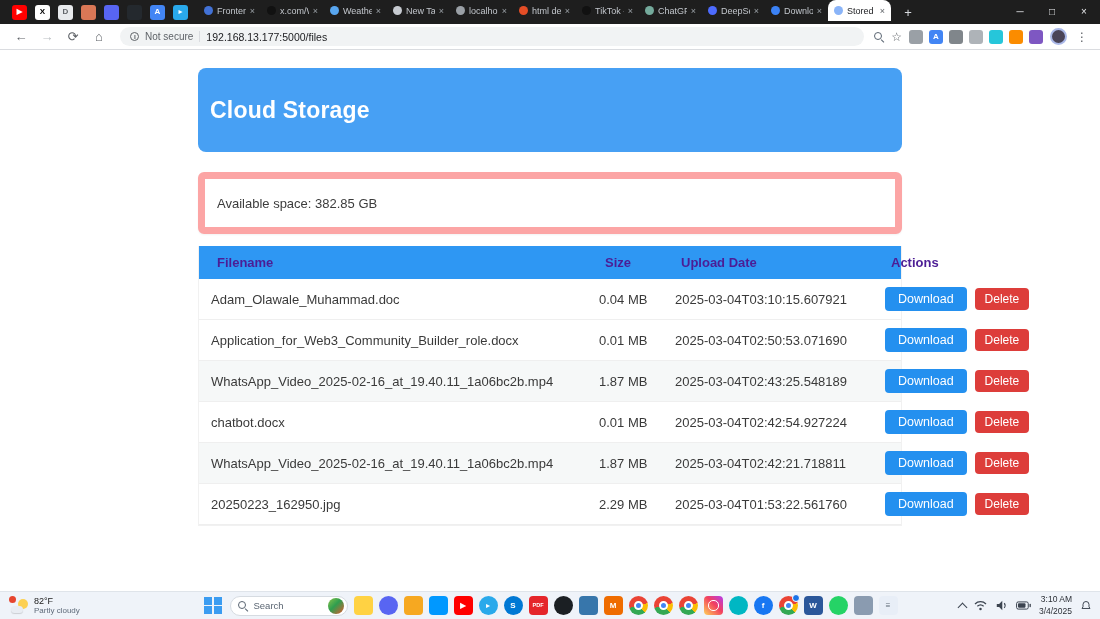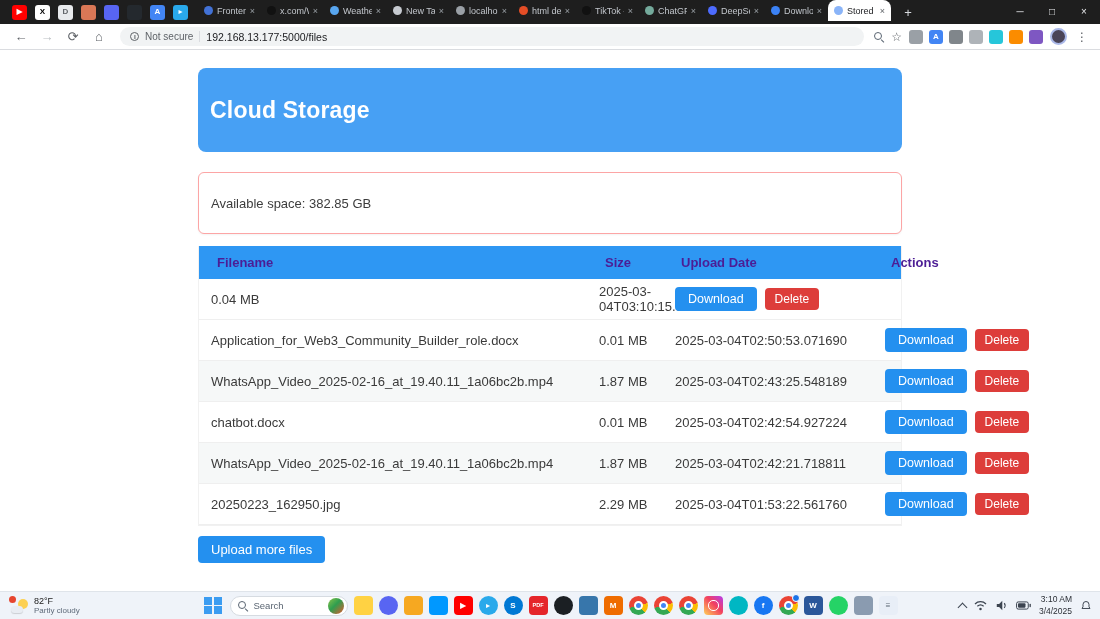--- a/index.html
+++ b/index.html
@@ -45,21 +45,21 @@
   .extrow { display:flex; align-items:center; gap:6px; }
   .extic { width:14px; height:14px; border-radius:3px; display:flex; align-items:center; justify-content:center; color:#fff; font-size:8px; font-weight:700; }
   .avatar { width:17px; height:17px; border-radius:50%; background:#4a4458; border:2px solid #aab8e8; flex:none; }
   .kebab { color:#5f6368; font-size:12px; line-height:1; padding:0 2px; }
 
   
   .page { height:541px; background:#ffffff; overflow:hidden; }
   .container { width:704px; margin:0 auto; }
   .hero { margin-top:18px; height:84px; background:#47a0f4; border-radius:8px; display:flex; align-items:center; padding-left:12px; }
   .hero-title { color:#ffffff; font-size:23px; font-weight:700; letter-spacing:.2px; }
-  .space-card { margin-top:20px; height:62px; background:#fff; border:1px solid #fca5a5; border-radius:6px; box-shadow:0 1px 2px rgba(0,0,0,.05); display:flex; align-items:center; padding-left:12px; font-size:13px; color:#3c3c3c; }
+  .space-card { margin-top:20px; height:62px; background:#fff; border:7px solid #fca5a5; border-radius:6px; box-shadow:0 1px 2px rgba(0,0,0,.05); display:flex; align-items:center; padding-left:12px; font-size:13px; color:#3c3c3c; }
   .ftable { margin-top:12px; font-size:13px; border:1px solid #f1f1f1; border-top:none; }
   .thead { height:33px; background:#2e97f3; color:#4c1d95; font-weight:700; display:grid; grid-template-columns:388px 76px 210px 1fr; align-items:center; padding-left:18px; }
   .trow { height:41px; display:grid; grid-template-columns:388px 76px 210px 1fr; align-items:center; padding-left:12px; border-bottom:1px solid #efefef; color:#3a3a3a; background:#fff; }
   .trow.alt { background:#f6f8f8; }
   .c-file { white-space:nowrap; overflow:hidden; padding-right:8px; }
   .c-act { display:flex; align-items:center; gap:8px; }
   .btn-dl { background:#2490ef; color:#fff; border:none; border-radius:4px; font-size:12.5px; padding:5px 13px; font-family:inherit; }
   .btn-del { background:#dd3d3a; color:#fff; border:none; border-radius:4px; font-size:12px; padding:4px 10px; font-family:inherit; }
   .upload { margin-top:10px; background:#2490ef; color:#fff; border:none; border-radius:4px; font-size:13px; padding:6px 13px; font-family:inherit; }
 
@@ -223,20 +223,21 @@
         <span>Available space: 382.85 GB</span>
       </div>
       <div class="ftable">
         <div class="thead">
           <span>Filename</span>
           <span>Size</span>
           <span>Upload Date</span>
           <span>Actions</span>
         </div>
         <div class="trow">
+          <span class="c-file">Adam_Olawale_Muhammad.doc</span>
           <span class="c-size">0.04 MB</span>
           <span class="c-date">2025-03-04T03:10:15.607921</span>
           <span class="c-act">
               <button class="btn-dl">Download</button>
               <button class="btn-del">Delete</button>
             </span>
         </div>
         <div class="trow">
           <span class="c-file">Application_for_Web3_Community_Builder_role.docx</span>
           <span class="c-size">0.01 MB</span>
@@ -276,21 +277,20 @@
         <div class="trow">
           <span class="c-file">20250223_162950.jpg</span>
           <span class="c-size">2.29 MB</span>
           <span class="c-date">2025-03-04T01:53:22.561760</span>
           <span class="c-act">
               <button class="btn-dl">Download</button>
               <button class="btn-del">Delete</button>
             </span>
         </div>
       </div>
-      <button class="upload">Upload more files</button>
     </div>
   </div>
 
   <div class="taskbar">
     <div class="weather">
       <div class="w-icon">
         <i class="sun"></i>
         <i class="cloud"></i>
         <i class="w-badge"></i>
       </div>

